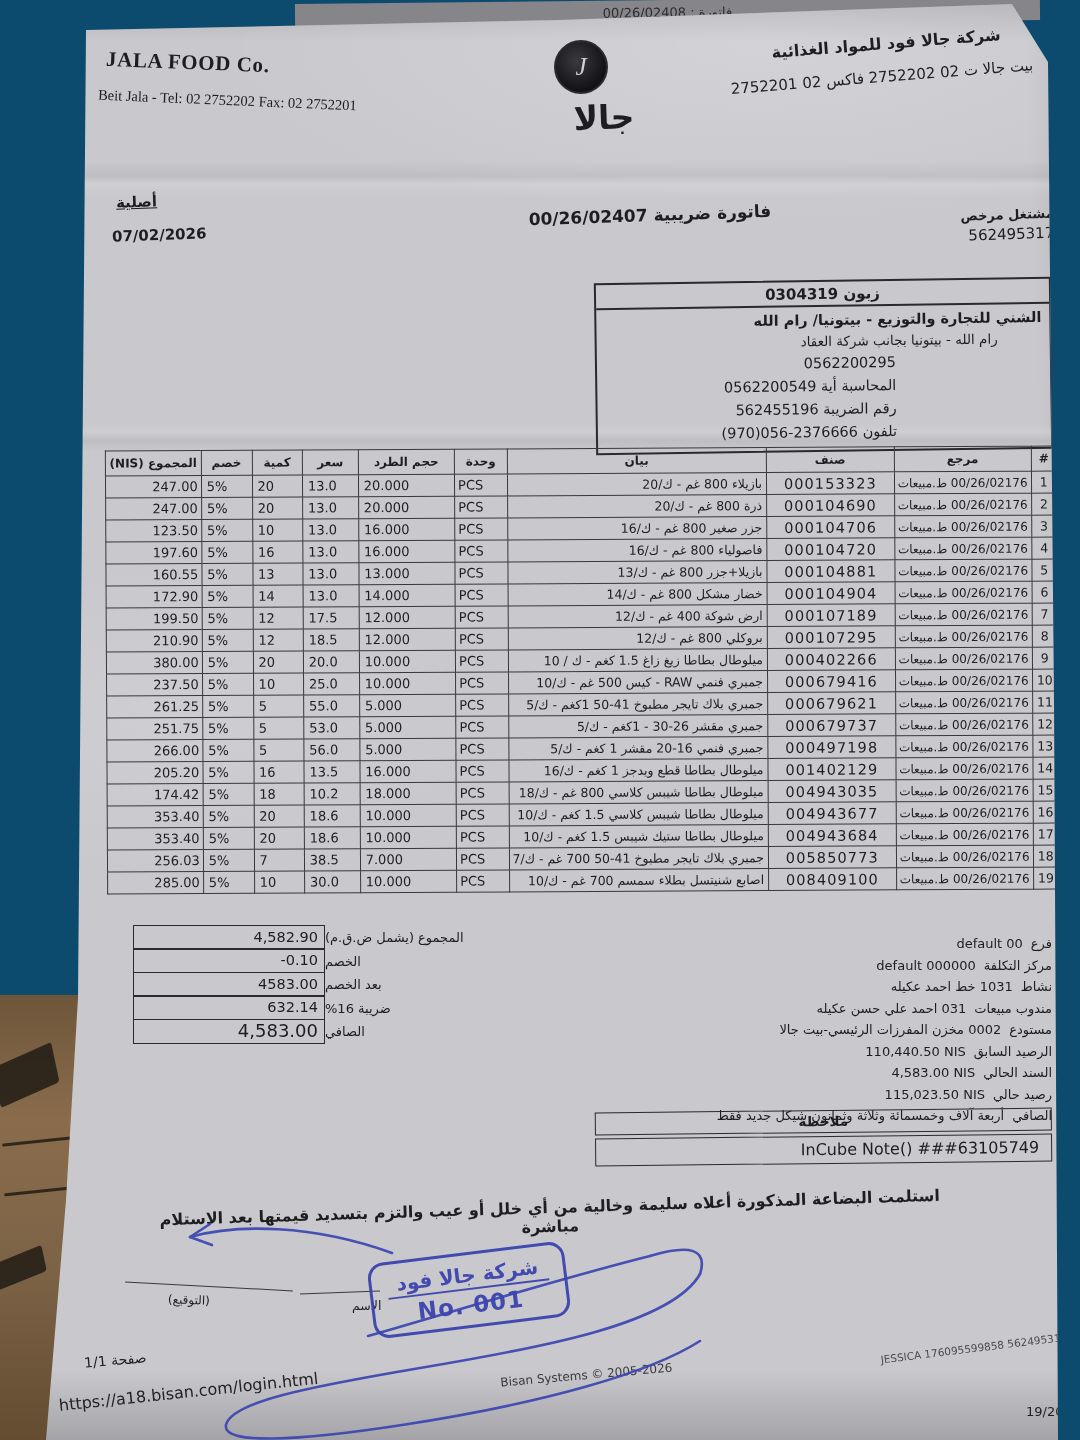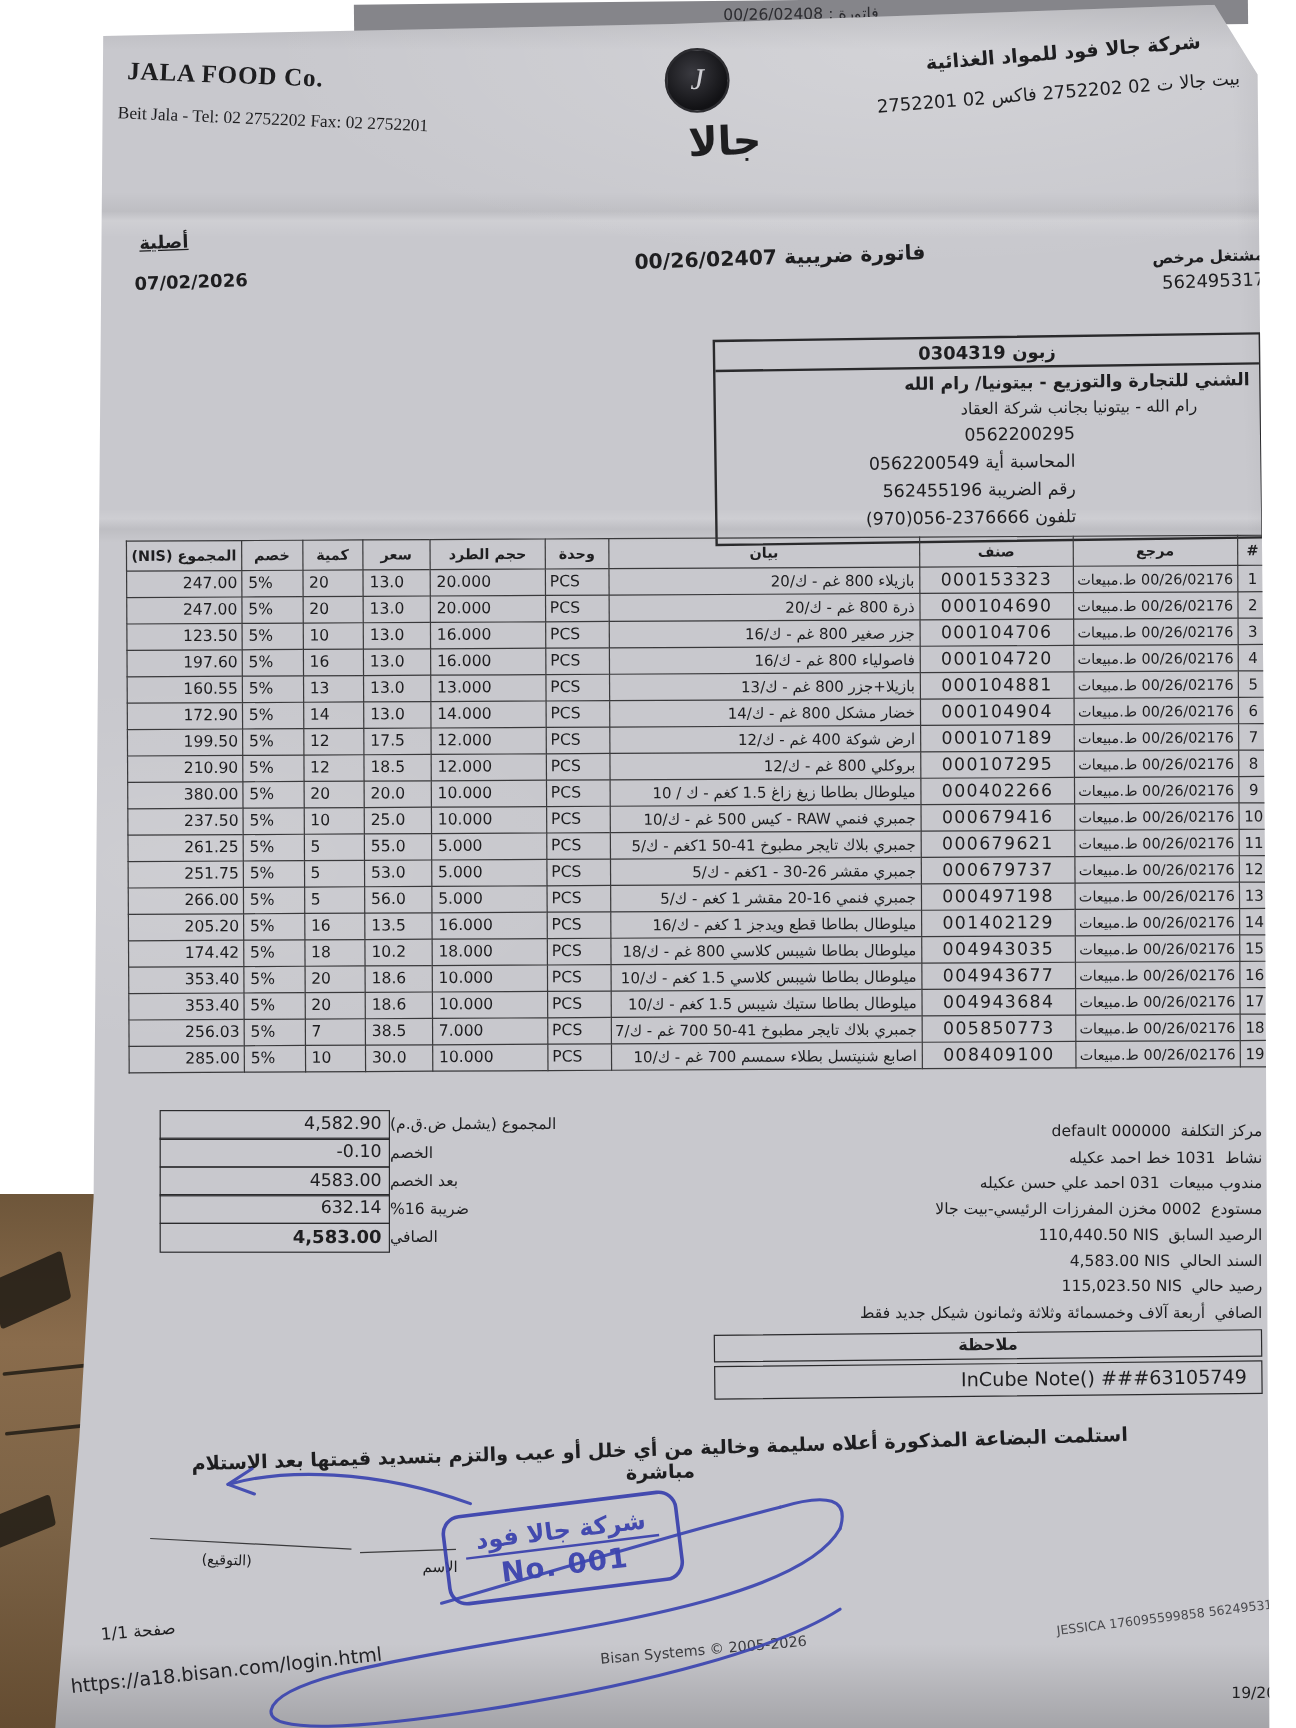--- a/index.html
+++ b/index.html
@@ -1,16 +1,16 @@
 <!DOCTYPE html>
 <html><head>
 <meta charset="utf-8">
 <style>
   html,body{margin:0;padding:0;background:#000;}
-  .scene{position:relative;width:1080px;height:1440px;background:#ffffff;overflow:hidden;
+  .scene{position:relative;width:1080px;height:1440px;background:#0c4a6e;overflow:hidden;
          font-family:"DejaVu Sans",sans-serif;color:#1e1e20;}
   .scene *{box-sizing:border-box;}
 
   
   .prev-page{position:absolute;left:295px;top:0;width:745px;height:24px;background:#85858a;
              display:flex;align-items:center;justify-content:center;color:#2d2d31;font-size:13px;
              transform:rotate(-0.6deg);}
   .cardboard{position:absolute;left:0;top:995px;width:96px;height:445px;
              background:linear-gradient(to bottom,#6e563a,#8a6c4c 28%,#7c6346 62%,#644c31);}
   .cb-mark{position:absolute;background:#211c15;opacity:.85;border-radius:3px;}
@@ -74,21 +74,21 @@
   td.c-unit{text-align:left;padding-left:3px;}
   td.c-pkg,td.c-price,td.c-qty,td.c-disc{text-align:left;padding-left:5px;}
   td.c-total{text-align:right;padding-left:9px;}
 
   
   .totals-list{left:108px;top:926px;margin-left:25px;}
   .total-line{display:flex;height:23.5px;align-items:stretch;}
   .total-box{width:192px;border:1.5px solid #2b2b2d;margin-top:-1.5px;text-align:right;
              padding-right:6px;font-size:14.5px;line-height:22px;}
   .total-label{margin-left:0;margin-right:0;padding-right:10px;font-size:13px;line-height:23px;direction:rtl;}
-  .total-line.strong .total-box{font-weight:bold;font-size:15px;}
+  .total-line.strong .total-box{font-weight:normal;font-size:18px;}
 
   
   .account-list{left:600px;top:933px;width:452px;direction:rtl;text-align:right;}
   .acct-line{font-size:13px;line-height:21.5px;}
   .acct-value{margin-right:8px;}
 
   
   .note-box{left:595px;top:1110px;width:457px;transform:rotate(-0.6deg);}
   .note-title{border:1.5px solid #2b2b2d;height:23px;text-align:center;font-size:13.5px;font-weight:bold;line-height:21px;}
   .note-body{border:1.5px solid #2b2b2d;margin-top:3px;height:28px;text-align:right;
@@ -442,20 +442,21 @@
           <div class="total-box">632.14</div>
           <div class="total-label" dir="rtl">ضريبة 16%</div>
         </div>
         <div class="total-line strong">
           <div class="total-box">4,583.00</div>
           <div class="total-label" dir="rtl">الصافي</div>
         </div>
       </div>
 
     <div class="abs account-list">
+        <div class="acct-line"><span class="acct-label">فرع</span><span class="acct-value" dir="auto">default 00</span></div>
         <div class="acct-line"><span class="acct-label">مركز التكلفة</span><span class="acct-value" dir="auto">default 000000</span></div>
         <div class="acct-line"><span class="acct-label">نشاط</span><span class="acct-value" dir="auto">1031 خط احمد عكيله</span></div>
         <div class="acct-line"><span class="acct-label">مندوب مبيعات</span><span class="acct-value" dir="auto">031 احمد علي حسن عكيله</span></div>
         <div class="acct-line"><span class="acct-label">مستودع</span><span class="acct-value" dir="auto">0002 مخزن المفرزات الرئيسي-بيت جالا</span></div>
         <div class="acct-line"><span class="acct-label">الرصيد السابق</span><span class="acct-value" dir="auto">110,440.50 NIS</span></div>
         <div class="acct-line"><span class="acct-label">السند الحالي</span><span class="acct-value" dir="auto">4,583.00 NIS</span></div>
         <div class="acct-line"><span class="acct-label">رصيد حالي</span><span class="acct-value" dir="auto">115,023.50 NIS</span></div>
         <div class="acct-line"><span class="acct-label">الصافي</span><span class="acct-value" dir="auto">أربعة آلاف وخمسمائة وثلاثة وثمانون شيكل جديد فقط</span></div>
       </div>
 

